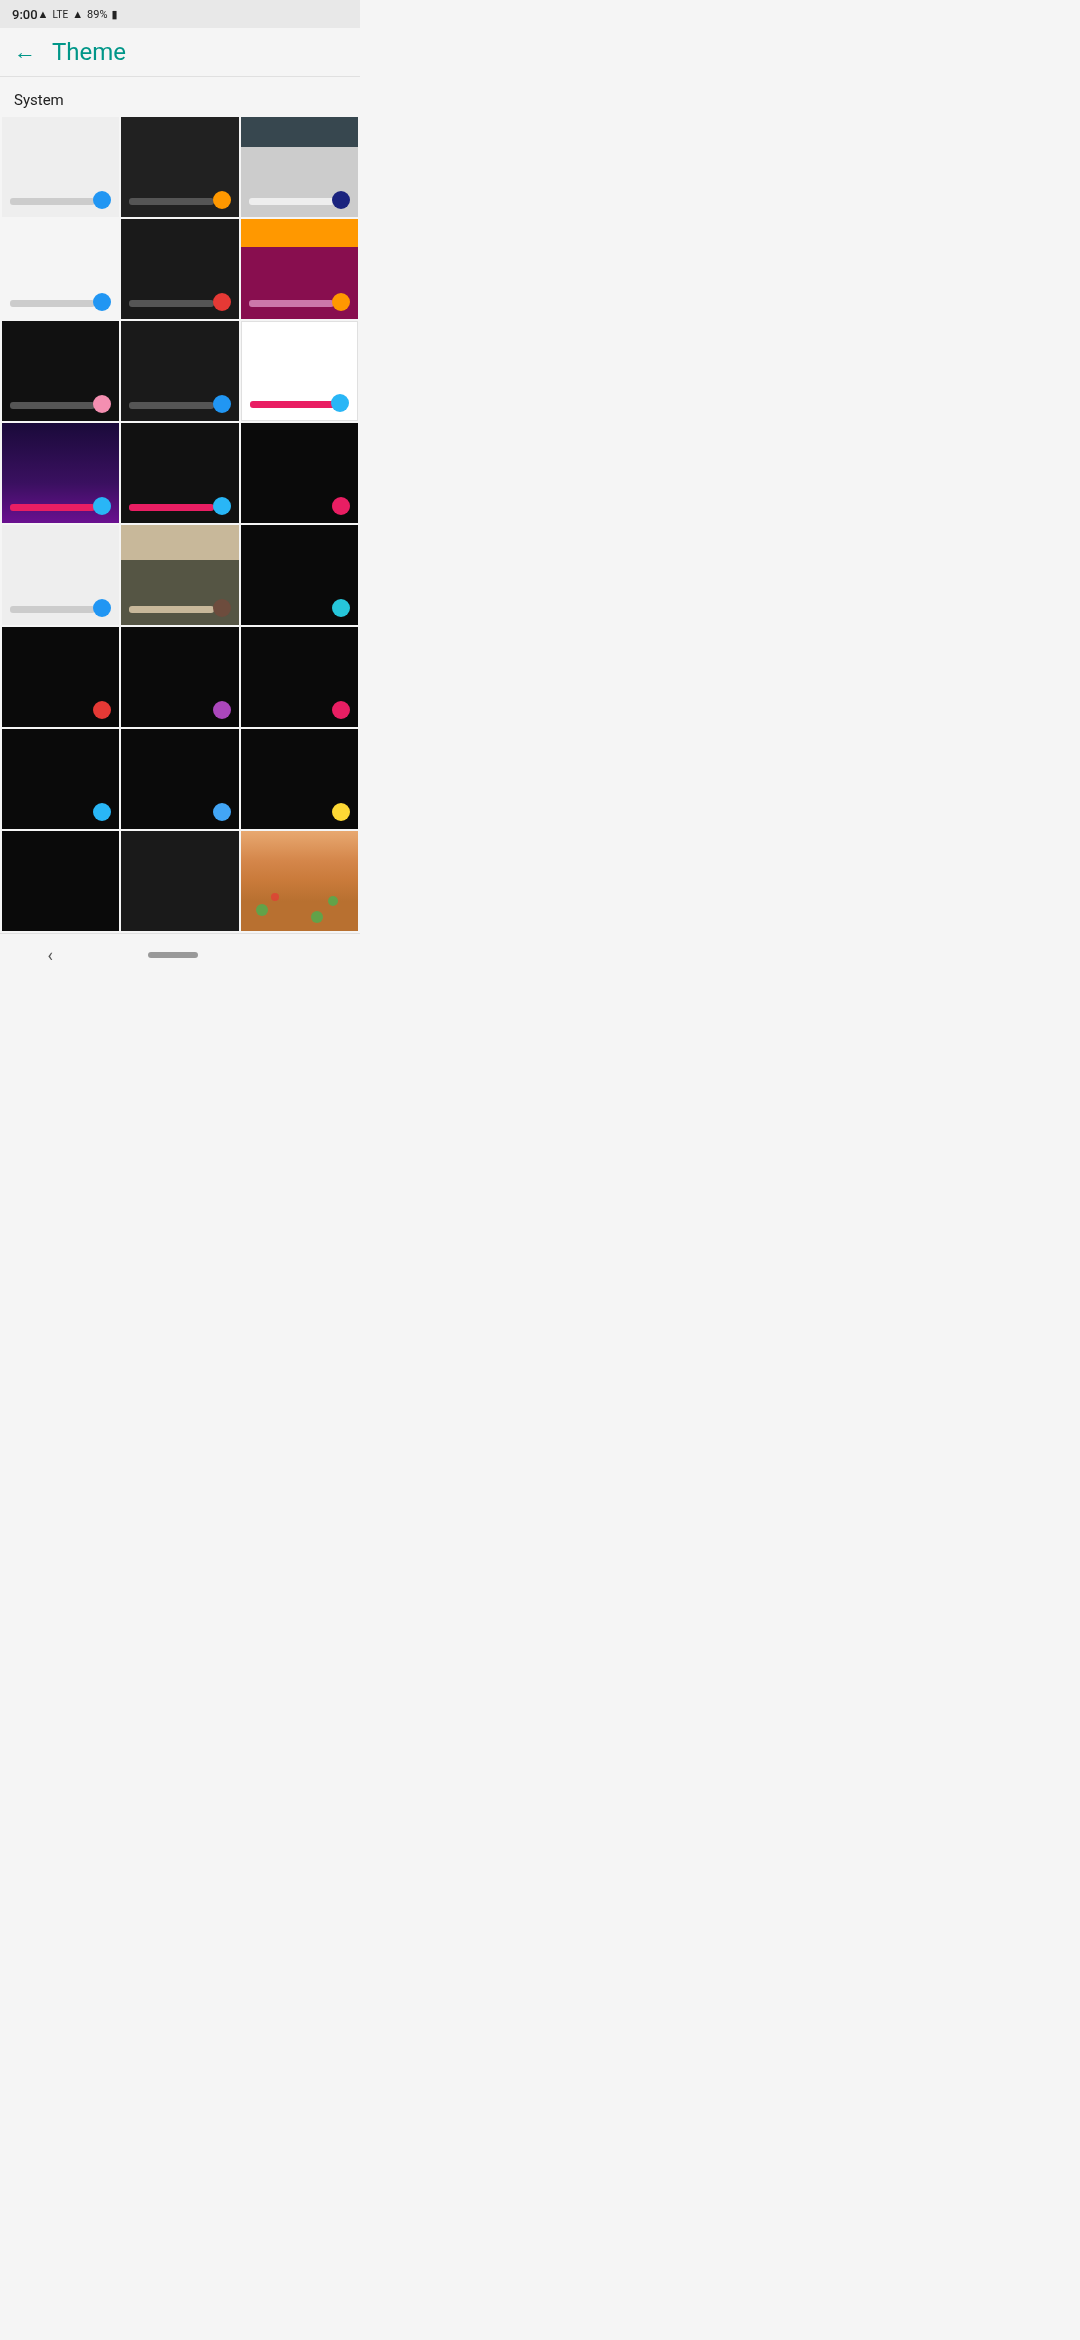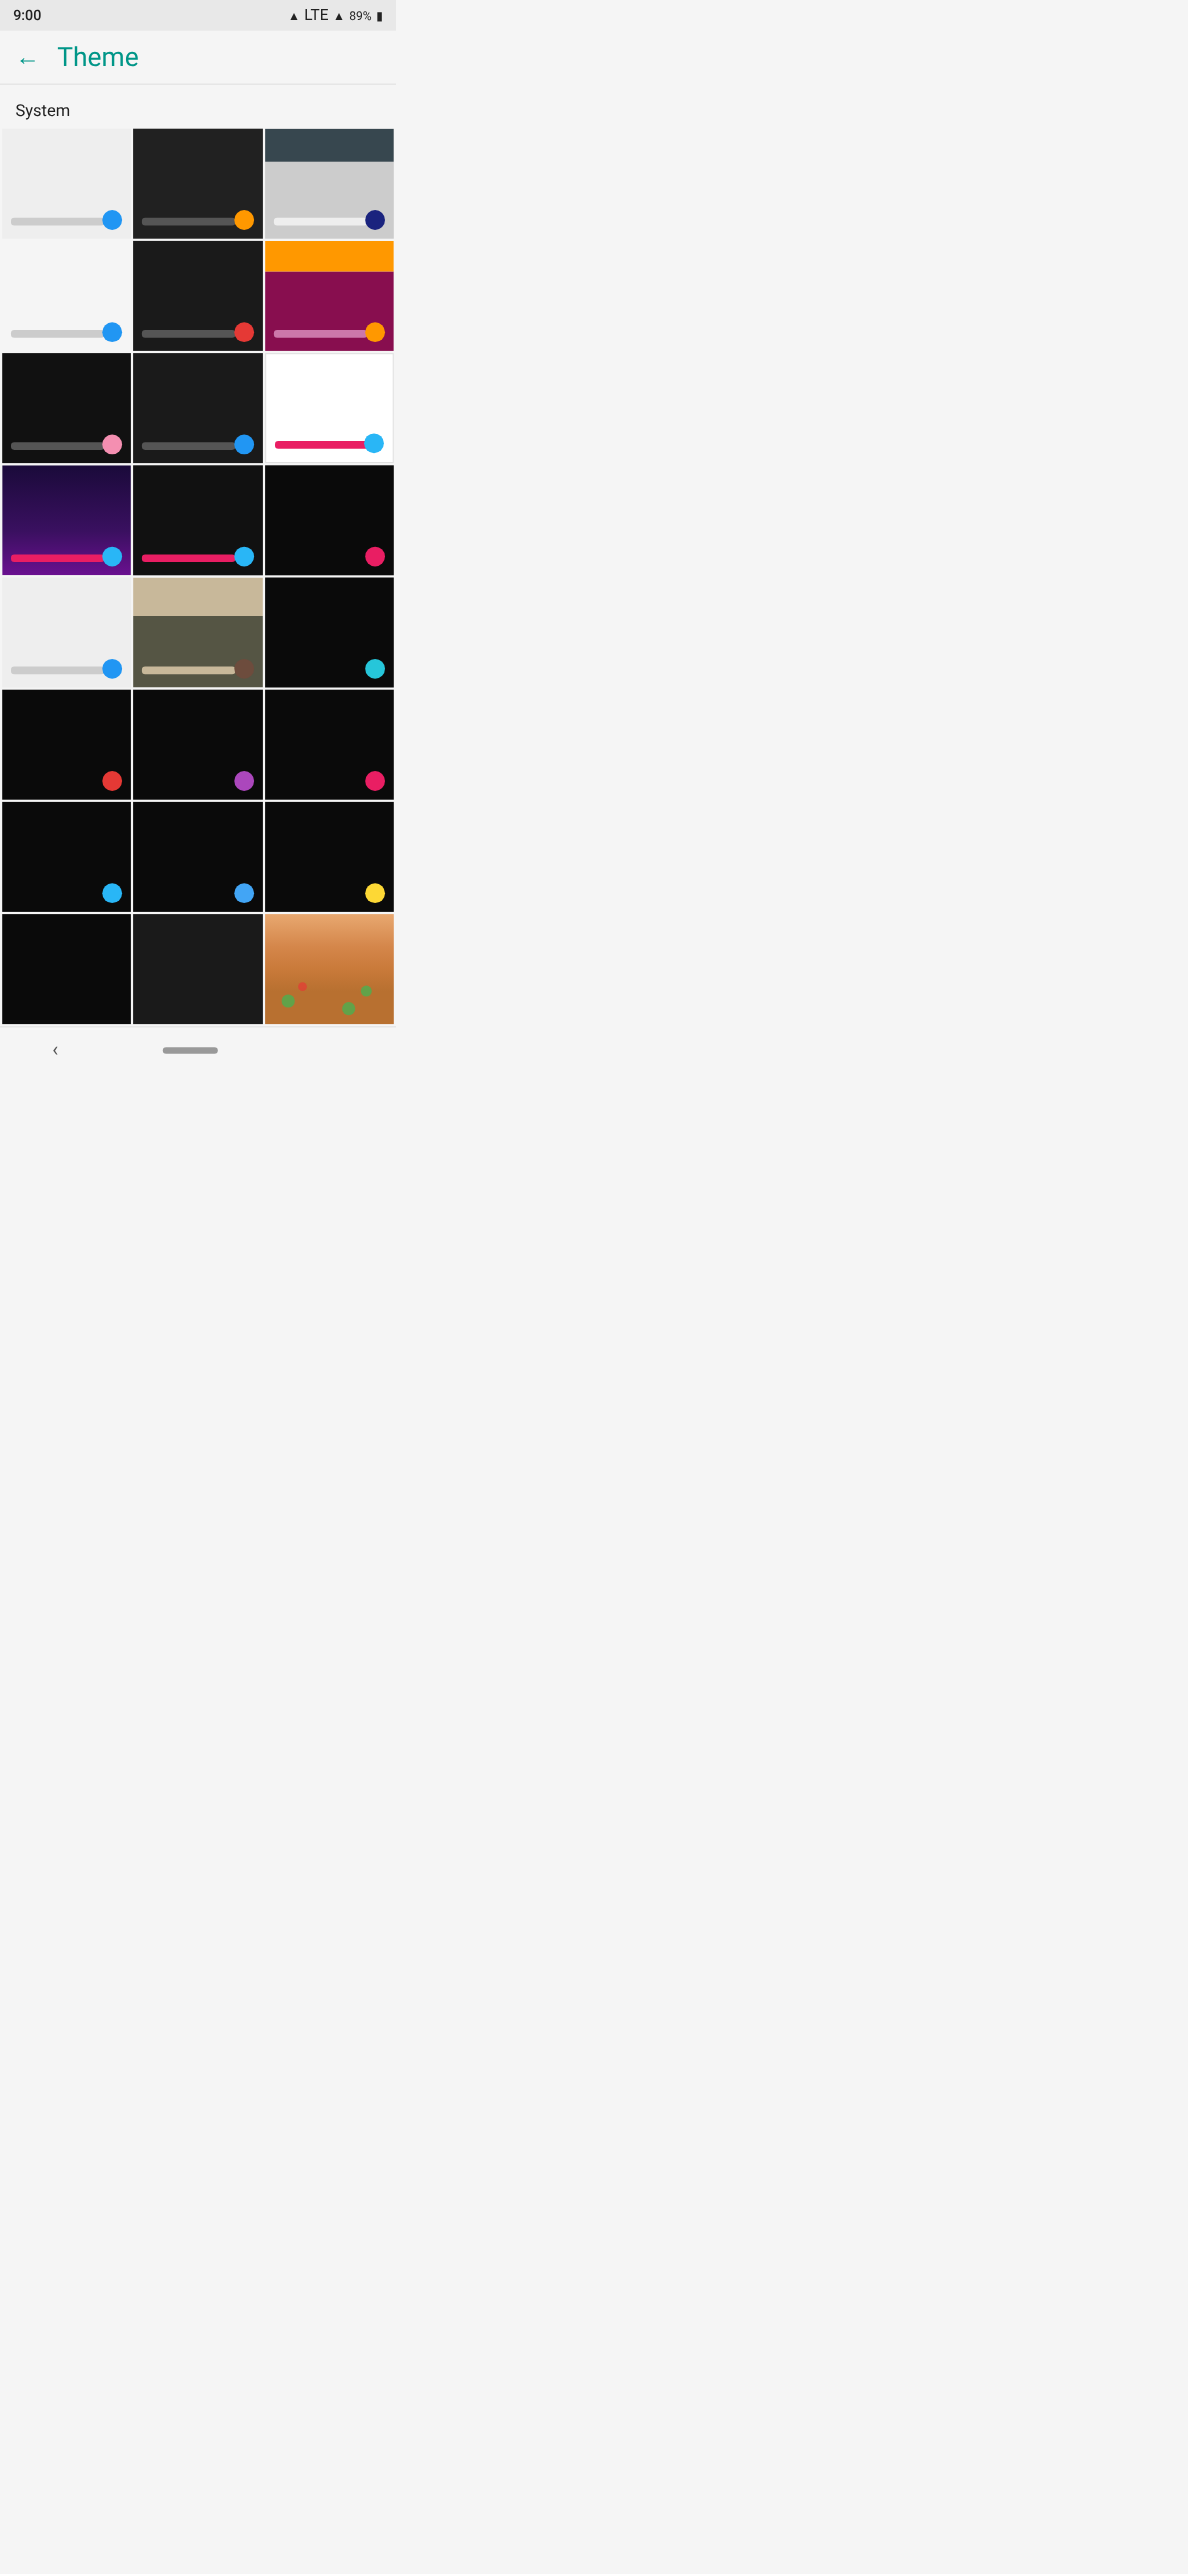--- a/index.html
+++ b/index.html
@@ -8,21 +8,20 @@
       width: 360px;
       min-height: 780px;
       background: #f5f5f5;
       font-family: 'Roboto', sans-serif;
       overflow-x: hidden;
     }
 
     .status-bar {
       background: #e8e8e8;
       display: flex;
-      justify-content: space-between;
       align-items: center;
       padding: 4px 12px;
       height: 28px;
     }
     .status-time {
       font-size: 13px;
       font-weight: 500;
       color: #222;
     }
     .status-icons {
@@ -196,21 +195,21 @@
       border-radius: 3px;
     }
   </style>
 </head>
 <body>
 
 <div class="status-bar">
   <span class="status-time">9:00</span>
   <div class="status-icons">
     <span>▲</span>
-    <span style="font-size:14px;">LTE</span>
+    <span style="font-size:10px;">LTE</span>
     <span>▲</span>
     <span>89%</span>
     <span>▮</span>
   </div>
 </div>
 
 <div class="toolbar">
   <span class="toolbar-back">←</span>
   <span class="toolbar-title">Theme</span>
 </div>

